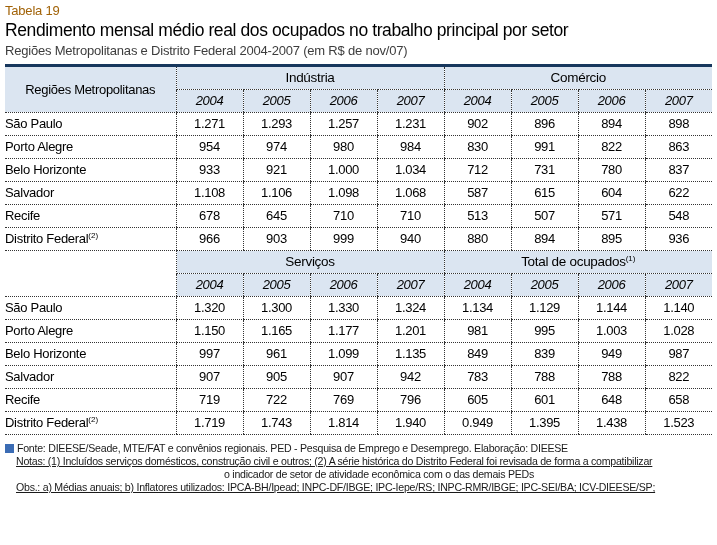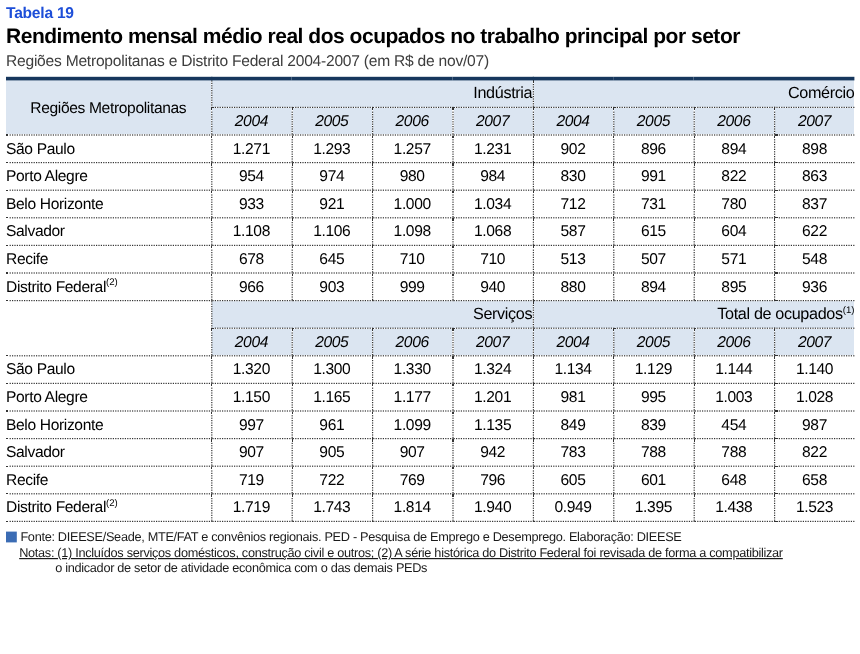--- a/index.html
+++ b/index.html
@@ -8,25 +8,25 @@
     width:717px;height:545px;
     background:#fff;
     font-family:"Liberation Sans",sans-serif;
     color:#000;
     overflow:hidden;
     box-sizing:border-box;
     padding:3px 5px 0 5px;
   }
   
   .tabela-label{
-    color:#1d4ed8;font-size:13px;font-weight:bold;
+    color:#a16207;font-size:13px;font-weight:normal;
     line-height:16px;letter-spacing:-0.2px;
   }
   .main-title{
-    font-size:17.5px;font-weight:bold;color:#000;
+    font-size:17.5px;font-weight:normal;color:#000;
     line-height:21px;letter-spacing:-0.4px;margin-top:1px;
   }
   .subtitle{
     font-size:13px;color:#3d3d3d;line-height:17px;
     letter-spacing:-0.2px;margin-top:1px;margin-bottom:5px;
   }
   
   table.data{
     width:707px;table-layout:fixed;border-collapse:collapse;
     border-top:3px solid #17375d;
@@ -36,21 +36,21 @@
   table.data col.c-val{width:67px;}
   table.data th,table.data td{
     height:22px;padding:0;line-height:22px;
     font-weight:normal;overflow:hidden;white-space:nowrap;
   }
   th.region-head{
     background:#dbe5f1;font-weight:bold;text-align:center;
     border-bottom:1px dotted #333;font-size:13px;
   }
   th.group{
-    background:#dbe5f1;font-weight:bold;text-align:right;
+    background:#dbe5f1;font-weight:bold;text-align:center;
     border-bottom:1px dotted #333;border-left:1px dotted #333;
     font-size:13.5px;
   }
   th.year{
     background:#dbe5f1;font-weight:bold;text-align:center;
     border-bottom:1px dotted #333;border-left:1px dotted #333;font-style:italic;
   }
   td.blank{
     background:#fff;border-bottom:1px dotted #333;
   }
@@ -63,21 +63,21 @@
     border-bottom:1px dotted #333;border-left:1px dotted #333;
   }
   sup{font-size:8px;letter-spacing:0;line-height:0;}
   
   .footer{
     margin-top:7px;font-size:10.6px;line-height:13px;
     letter-spacing:-0.25px;color:#1a1a1a;
   }
   .fline{white-space:nowrap;}
   .fline.ind1{padding-left:11px;text-decoration:underline;}
-  .fline.ind2{padding-left:41px;}
+  .fline.ind2{padding-left:41px;text-align:center;}
   .sq{
     display:inline-block;width:9px;height:9px;background:#3b6cb4;
     margin-right:3px;vertical-align:-1px;
   }
 </style>
 </head>
 <body>
 
 <div id="page">
 
@@ -225,21 +225,21 @@
           <td class="val">1.028</td>
         </tr>
         <tr>
           <td class="region">Belo Horizonte</td>
           <td class="val">997</td>
           <td class="val">961</td>
           <td class="val">1.099</td>
           <td class="val">1.135</td>
           <td class="val">849</td>
           <td class="val">839</td>
-          <td class="val">454</td>
+          <td class="val">949</td>
           <td class="val">987</td>
         </tr>
         <tr>
           <td class="region">Salvador</td>
           <td class="val">907</td>
           <td class="val">905</td>
           <td class="val">907</td>
           <td class="val">942</td>
           <td class="val">783</td>
           <td class="val">788</td>
@@ -268,15 +268,16 @@
           <td class="val">1.438</td>
           <td class="val">1.523</td>
         </tr>
       </tbody>
   </table>
 
   <div class="footer">
     <div class="fline"><span class="sq"></span><span>Fonte: DIEESE/Seade, MTE/FAT e convênios regionais. PED - Pesquisa de Emprego e Desemprego. Elaboração: DIEESE</span></div>
     <div class="fline ind1">Notas: (1) Incluídos serviços domésticos, construção civil e outros; (2) A série histórica do Distrito Federal foi revisada de forma a compatibilizar</div>
     <div class="fline ind2">o indicador de setor de atividade econômica com o das demais PEDs</div>
+    <div class="fline ind1">Obs.: a) Médias anuais; b) Inflatores utilizados: IPCA-BH/Ipead; INPC-DF/IBGE; IPC-Iepe/RS; INPC-RMR/IBGE; IPC-SEI/BA; ICV-DIEESE/SP;</div>
   </div>
 
 </div>
 
 </body></html>

